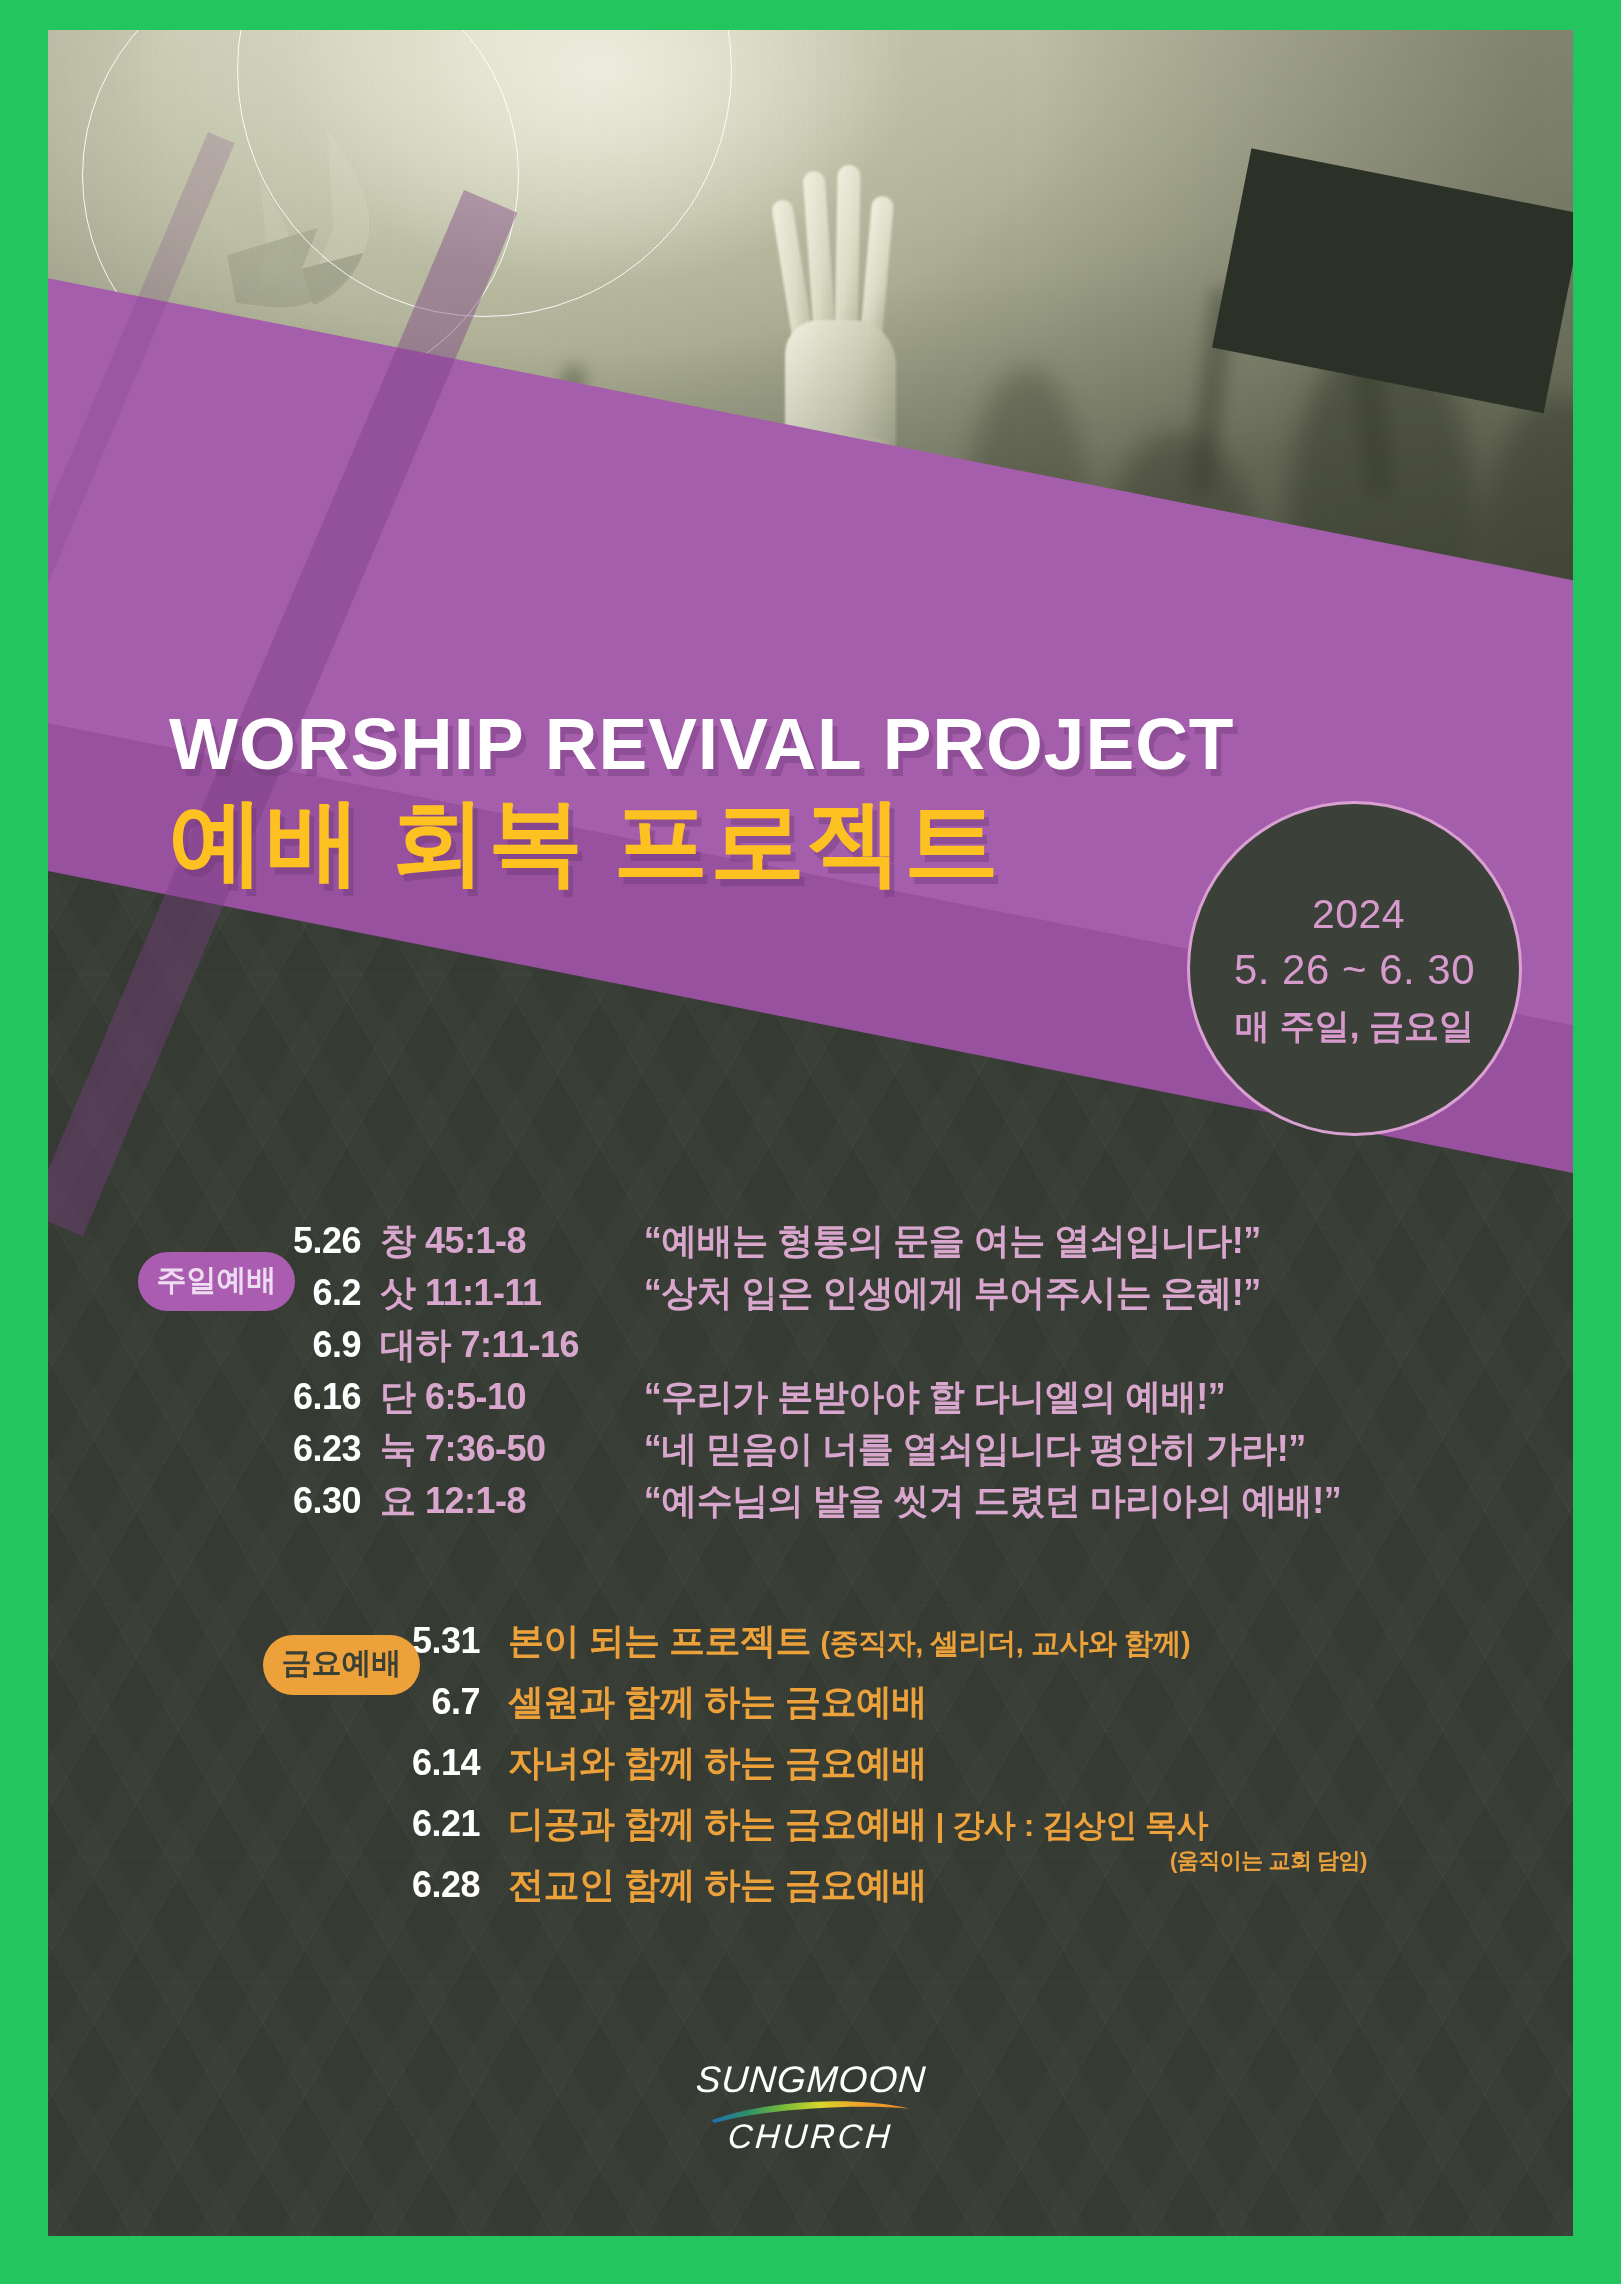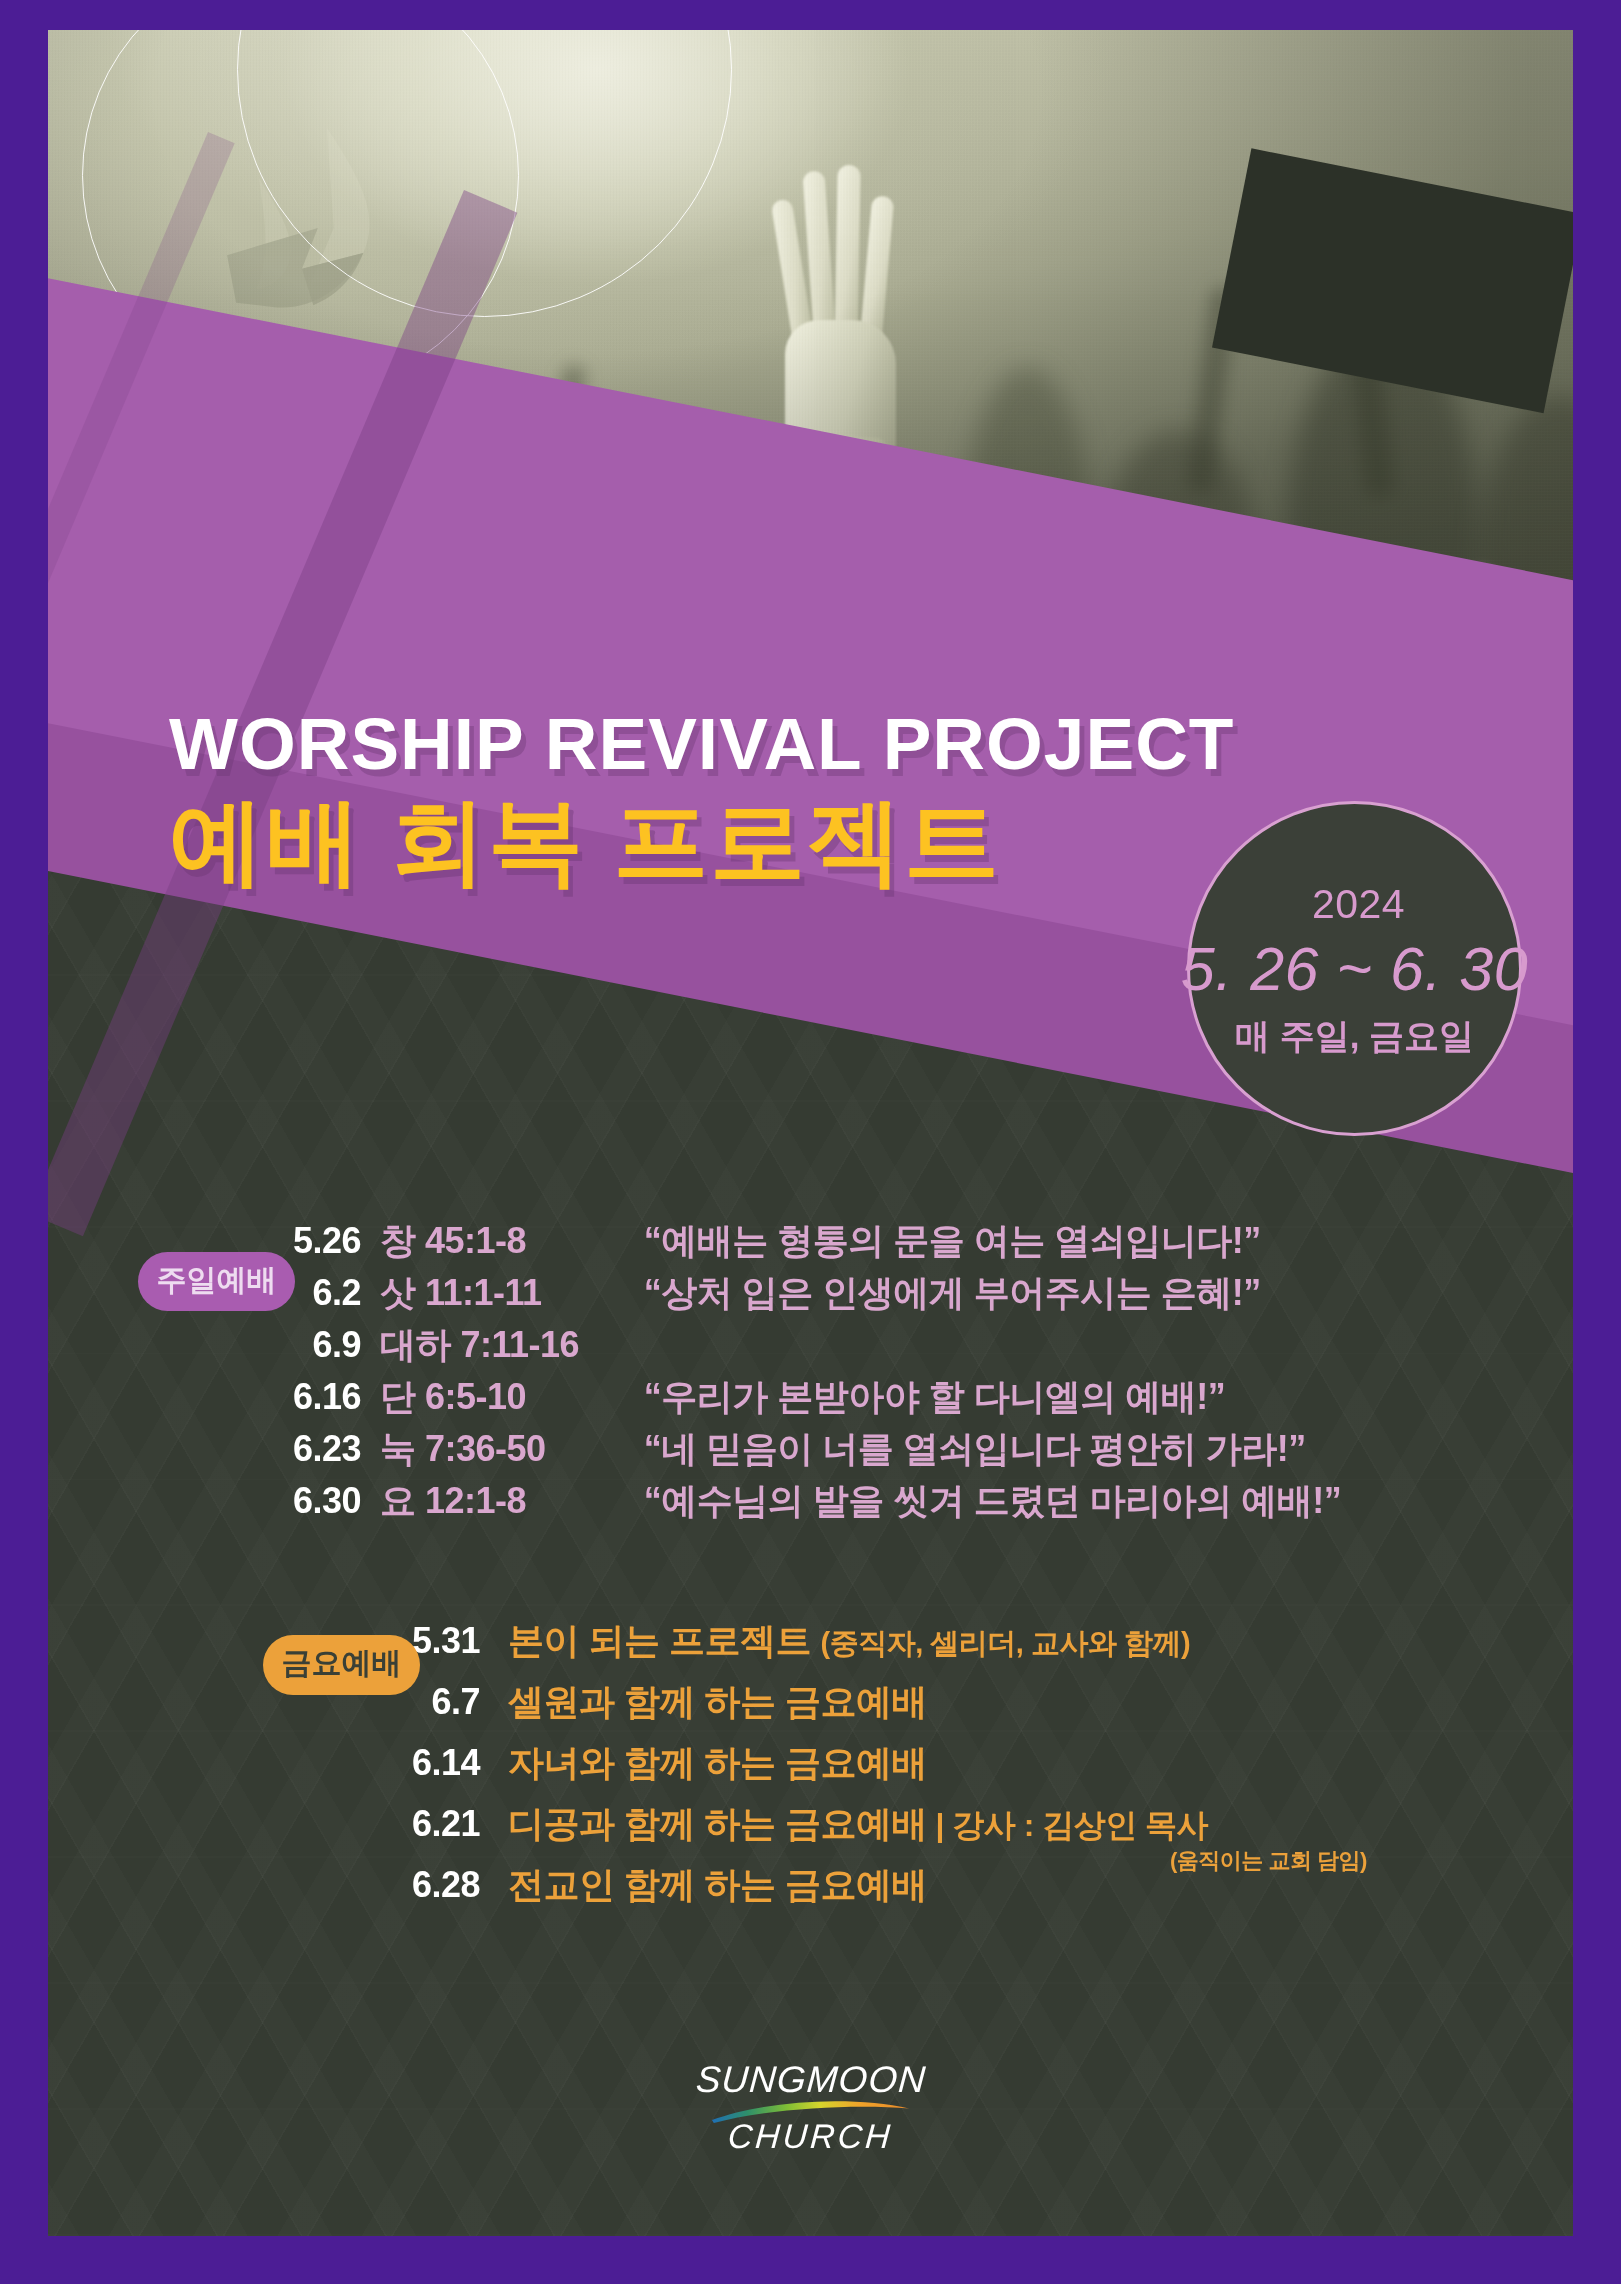--- a/index.html
+++ b/index.html
@@ -12,21 +12,21 @@
     height: 2284px;
     font-family: "Liberation Sans", sans-serif;
     -webkit-font-smoothing: antialiased;
   }
 
   
   #poster-root {
     position: relative;
     width: 1622px;
     height: 2284px;
-    background: #4c1d95;
+    background: #22c55e;
     overflow: hidden;
   }
   #poster-canvas {
     position: absolute;
     left: 48px;
     top: 30px;
     width: 1525px;
     height: 2206px;
     overflow: hidden;
     background: #353B32;
@@ -271,21 +271,21 @@
     background: #3B4038;
     border: 3.4px solid #D9A0D1;
     z-index: 8;
     display: flex;
     flex-direction: column;
     align-items: center;
     justify-content: center;
     color: #D79ACD;
   }
   .date-year   { font-size: 41px;  font-weight: 400; letter-spacing: 0.5px; line-height: 1; margin-left: 8px; }
-  .date-range  { font-size: 61px; font-weight: 400; letter-spacing: 0.5px; line-height: 1.12; margin-top: 10.6px; white-space: nowrap; font-style: italic; }
+  .date-range  { font-size: 42px; font-weight: 400; letter-spacing: 0.5px; line-height: 1.12; margin-top: 10.6px; white-space: nowrap; }
   .date-note   { font-size: 35px;  font-weight: 700; letter-spacing: 0px; line-height: 1; margin-top: 14.5px; white-space: nowrap; }
 
   
   .schedule {
     position: absolute;
     left: 0; top: 1187px;
     width: 1525px;
     z-index: 7;
   }
   .sched-group { position: relative; }

